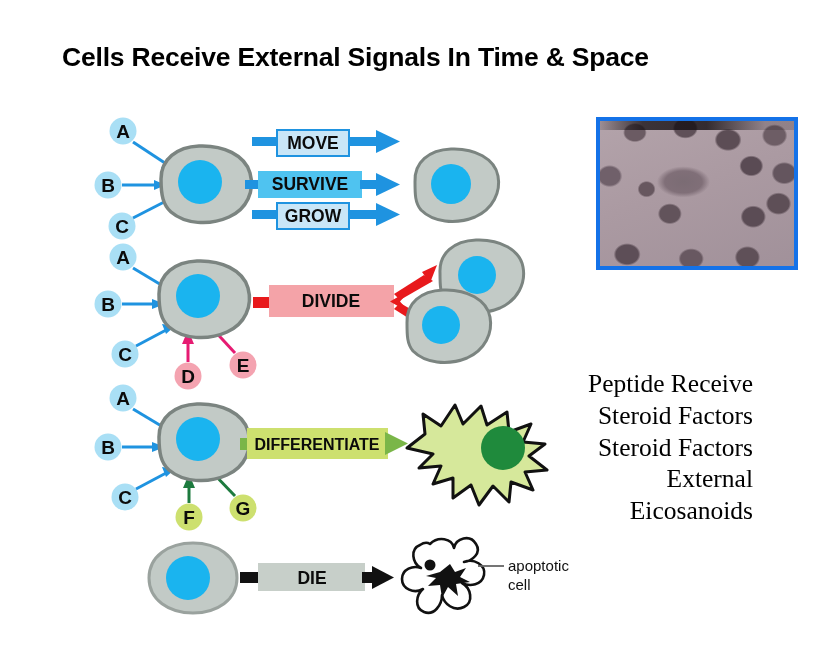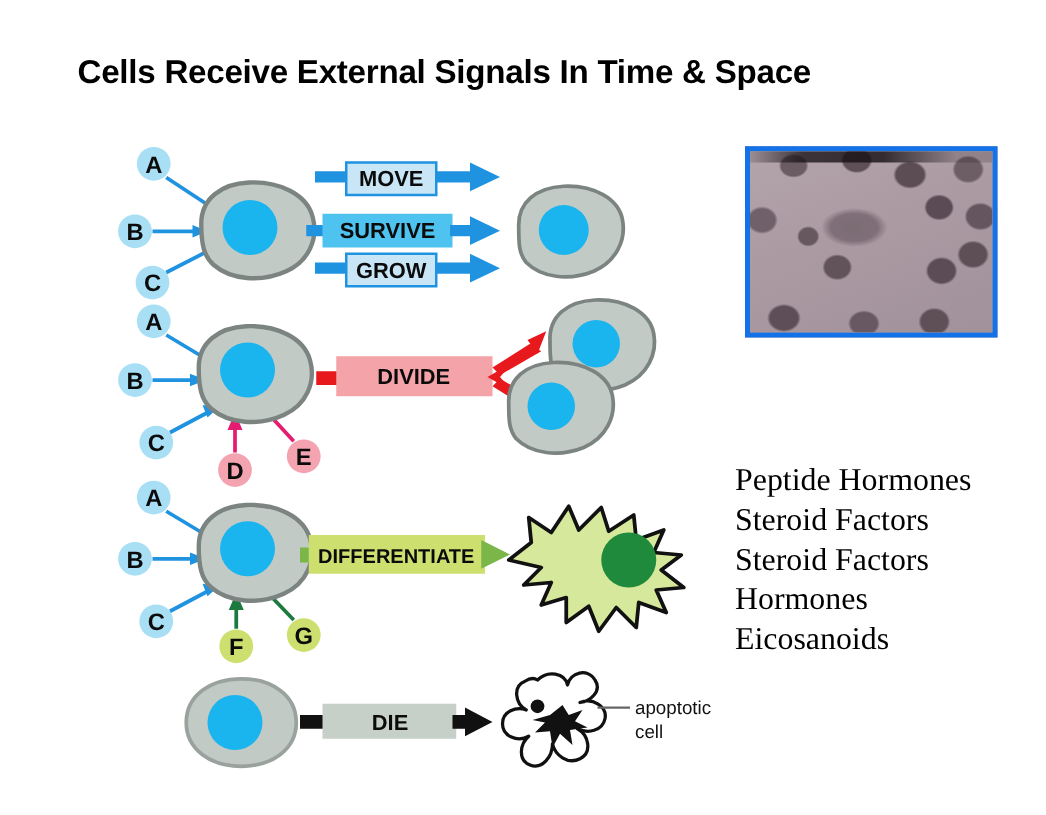--- a/index.html
+++ b/index.html
@@ -11,20 +11,21 @@
   body {
     font-family: "Liberation Sans", sans-serif;
     -webkit-font-smoothing: antialiased;
   }
   #slide {
     position: relative;
     width: 837px;
     height: 652px;
     background: #ffffff;
     overflow: hidden;
+    text-align: right;
   }
 
   
   #slide-title {
     position: absolute;
     left: 62px;
     top: 42px;
     font-size: 26.5px;
     font-weight: bold;
     letter-spacing: -0.2px;
@@ -118,24 +119,24 @@
 <div id="slide">
 
   <div id="slide-title">Cells Receive External Signals In Time &amp; Space</div>
 
   <div id="micrograph">
     <div class="mg-inner"></div>
     <div class="mg-top-shade"></div>
   </div>
 
   <div id="molecule-list">
-    <div>Peptide Hormones</div>
+    <div>Peptide Receive</div>
     <div>Steroid Factors</div>
     <div>Steroid Factors</div>
-    <div>Hormones</div>
+    <div>External</div>
     <div>Eicosanoids</div>
   </div>
 
   <svg id="diagram" width="837" height="652" viewBox="0 0 837 652">
     <defs>
 
       <path id="cellBlob" d="M -44,-6 C -44,-26 -28,-38 -6,-39 C 18,-40 40,-30 45,-12 C 50,6 42,24 24,32 C 4,41 -20,39 -34,27 C -42,20 -44,10 -44,-6 Z"></path>
       <path id="cellBlob2" d="M -40,-4 C -41,-24 -26,-36 -4,-37 C 20,-38 40,-27 43,-10 C 46,6 38,23 20,31 C 0,39 -22,36 -34,24 C -40,17 -40,8 -40,-4 Z"></path>
       <path id="cellOval" d="M -44,0 C -44,-22 -24,-35 0,-35 C 24,-35 44,-22 44,0 C 44,22 24,35 0,35 C -24,35 -44,22 -44,0 Z"></path>
     </defs>

